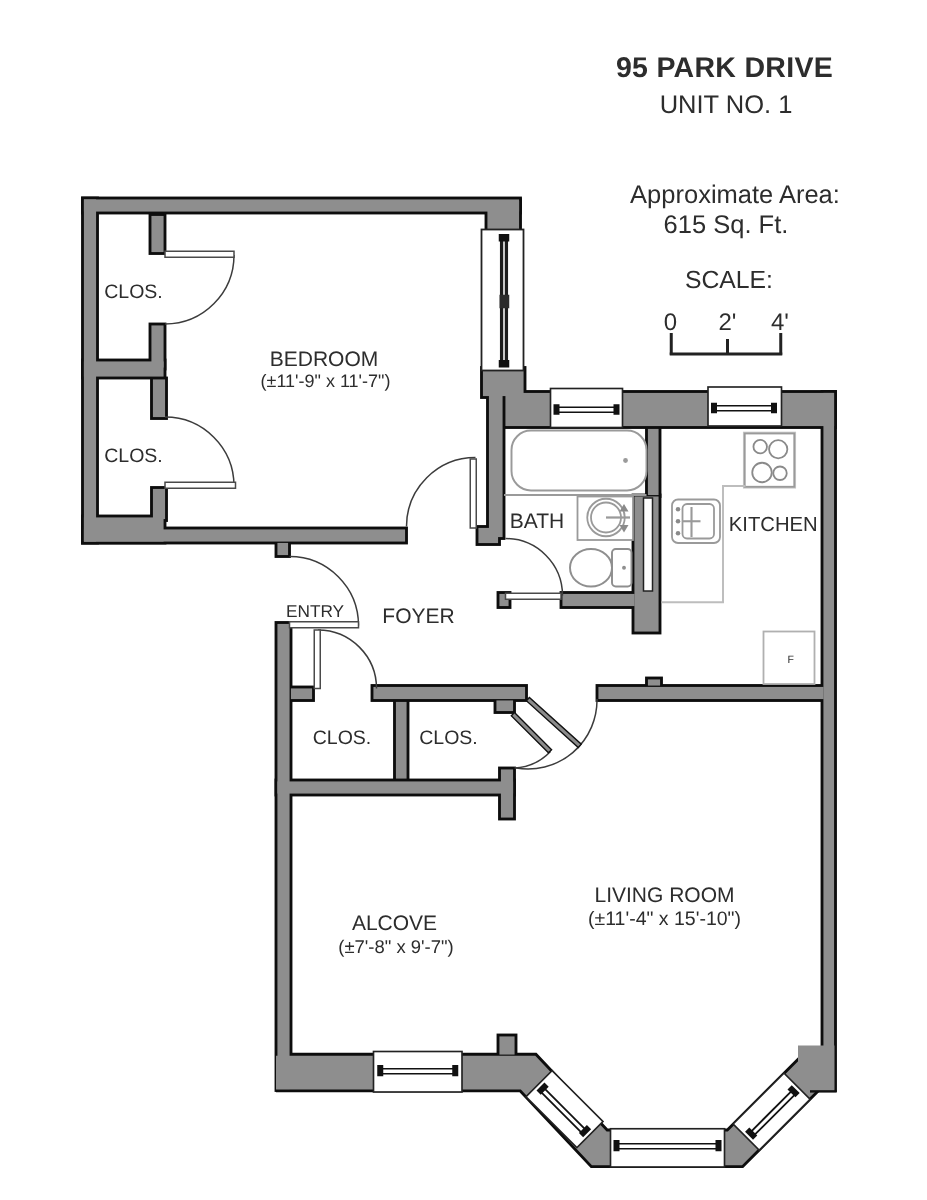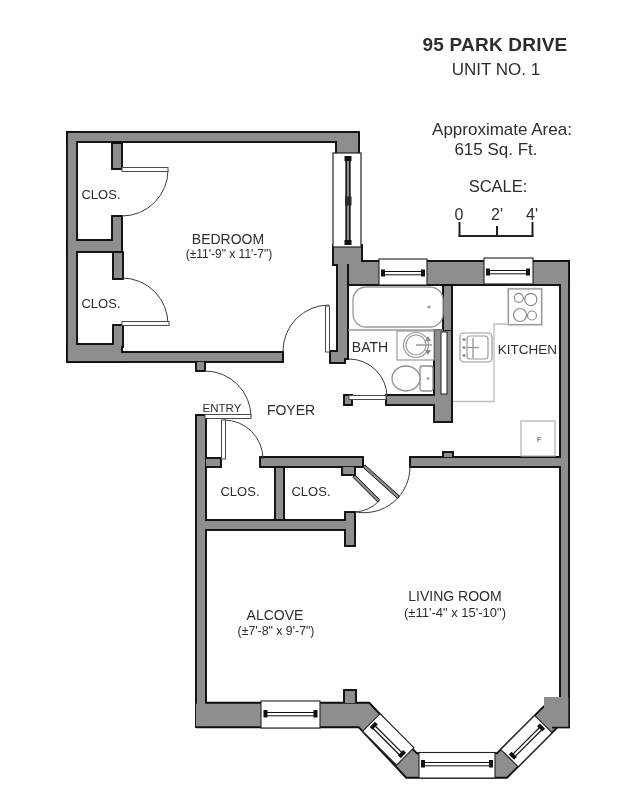--- a/index.html
+++ b/index.html
@@ -1,16 +1,16 @@
 <!DOCTYPE html>
 <html><head>
 <meta charset="utf-8">
 <style>
   html,body{margin:0;padding:0;background:#ffffff;}
-  .page{width:538px;height:800px;position:relative;font-family:"Liberation Sans", sans-serif;margin-left:12px;}
+  .page{width:538px;height:800px;position:relative;font-family:"Liberation Sans", sans-serif;}
   svg{position:absolute;top:0;left:0;}
   text{fill:#2d2d2d;}
 </style>
 </head>
 <body>
 <div class="page">
 <svg width="618" height="800" viewBox="0 0 618 800">
   <rect x="0" y="0" width="618" height="800" fill="#ffffff"></rect>
 
   <g font-family="Liberation Sans, sans-serif">

